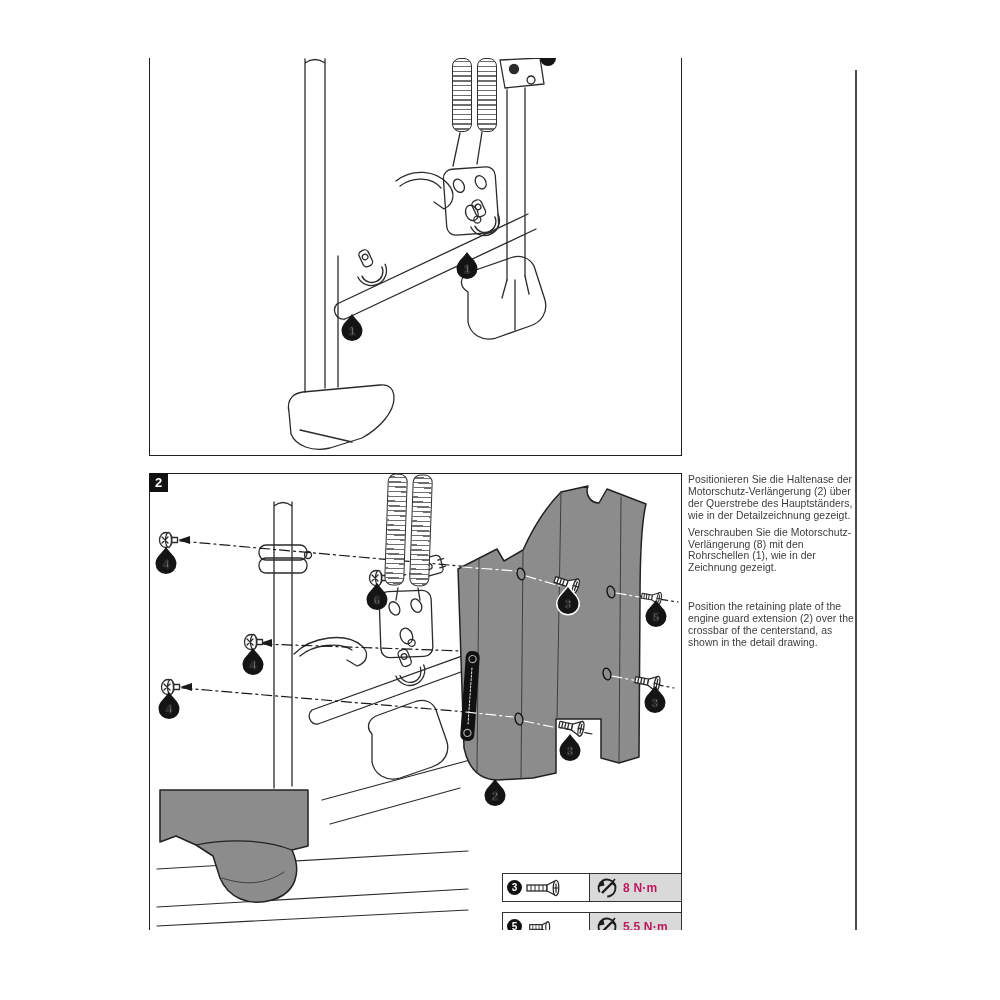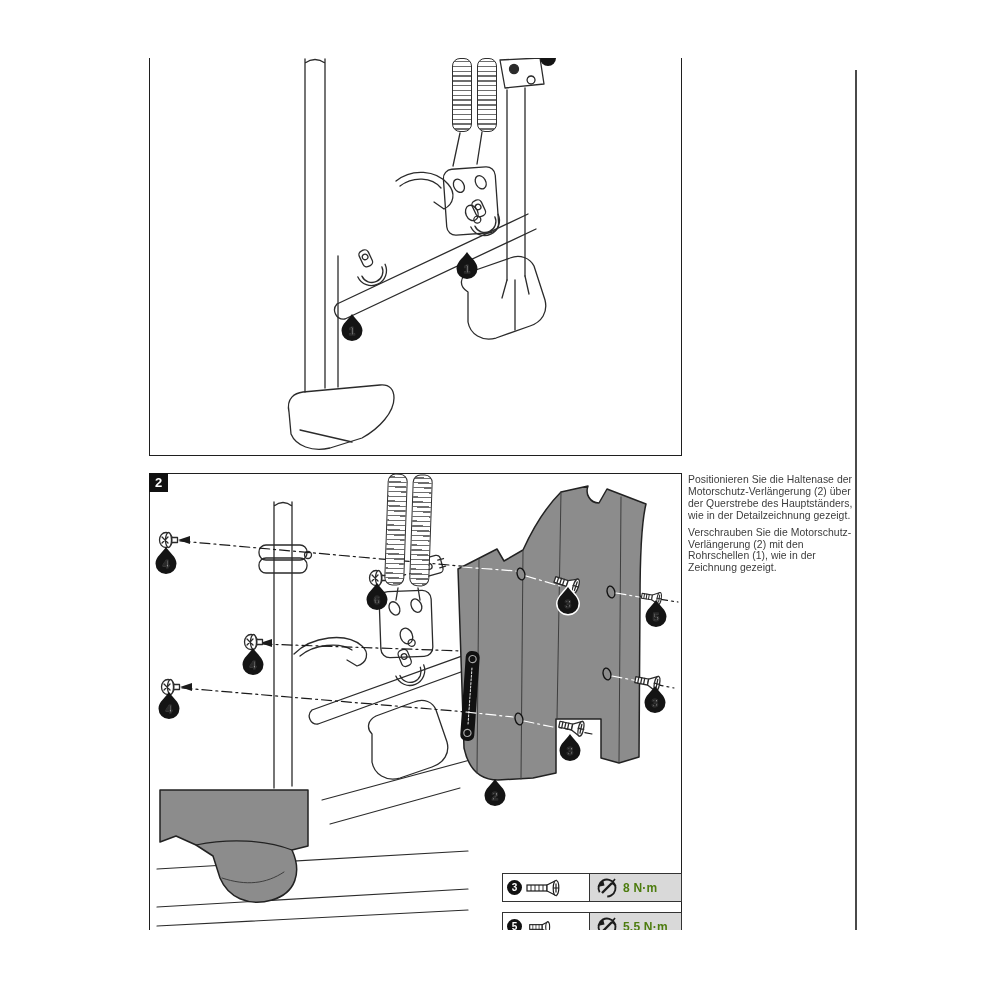--- a/index.html
+++ b/index.html
@@ -23,21 +23,21 @@
   .coil{width:18px;border:1.3px solid #2f2f2f;border-radius:8px;
         background:repeating-linear-gradient(180deg,#ffffff 0 2px,#6e6e6e 2px 3.4px,#ffffff 3.4px 4.8px);}
   
   .trow{left:502px;width:180px;height:29px;display:flex;border:1.5px solid #333;
         box-sizing:border-box;background:#fff;z-index:10;}
   .trow .cellL{width:86px;display:flex;align-items:center;gap:3px;padding-left:4px;box-sizing:border-box;}
   .trow .cellR{flex:1;background:#d9d9d9;border-left:1.5px solid #333;display:flex;
                align-items:center;gap:4px;padding-left:5px;box-sizing:border-box;}
   .pnum{display:inline-block;width:15px;height:15px;border-radius:50%;background:#111;color:#fff;
         font-size:10px;font-weight:bold;text-align:center;line-height:15px;flex:none;}
-  .tval{font-size:12px;font-weight:bold;color:#4d7c0f;letter-spacing:0.2px;}
+  .tval{font-size:12px;font-weight:bold;color:#be185d;letter-spacing:0.2px;}
   .mask{background:#fff;z-index:50;}
   svg text.cnum{fill:#fff;font-family:"Liberation Sans",sans-serif;font-size:11.5px;font-weight:bold;
                 text-anchor:middle;}
 </style>
 </head>
 <body>
 
 <div class="page">
 
   <svg class="abs" style="left:0;top:0;z-index:3" width="1000" height="1000" viewBox="0 0 1000 1000" fill="none" stroke="#2b2b2b" stroke-width="1.3" stroke-linecap="round" stroke-linejoin="round">
@@ -259,21 +259,22 @@
       <div class="coil"></div>
     </div>
 
   <div class="abs panel1"></div>
   <div class="abs panel2"></div>
   <div class="abs vrule"></div>
   <div class="abs stepbox">2</div>
 
   <div class="abs col">
     <p>Positionieren Sie die Haltenase der Motorschutz-Verlängerung (2) über der Querstrebe des Hauptständers, wie in der Detailzeichnung gezeigt.</p>
-    <p>Verschrauben Sie die Motorschutz-Verlängerung (2) mit den Rohrschellen (1), wie in der Zeichnung gezeigt.</p>
+    <p>Verschrauben Sie die Motorschutz-Verlängerung (8) mit den Rohrschellen (1), wie in der Zeichnung gezeigt.</p>
+    <p class="en-first">Position the retaining plate of the engine guard extension (2) over the crossbar of the centerstand, as shown in the detail drawing.</p>
   </div>
 
   <div class="abs trow" style="top:873px;">
     <div class="cellL">
       <span class="pnum">3</span>
       <svg width="46" height="18" viewBox="-2 -9 46 18" fill="#fff" stroke="#1c1c1c" stroke-width="1.2">
         <rect x="0" y="-3" width="20" height="6"></rect>
         <path d="M4,-3 v6 M8,-3 v6 M12,-3 v6 M16,-3 v6" stroke-width="0.9"></path>
         <path d="M20,-3 L29,-7.5 L29,7.5 L20,3 Z"></path>
         <ellipse cx="29" cy="0" rx="2.8" ry="7.5"></ellipse>

